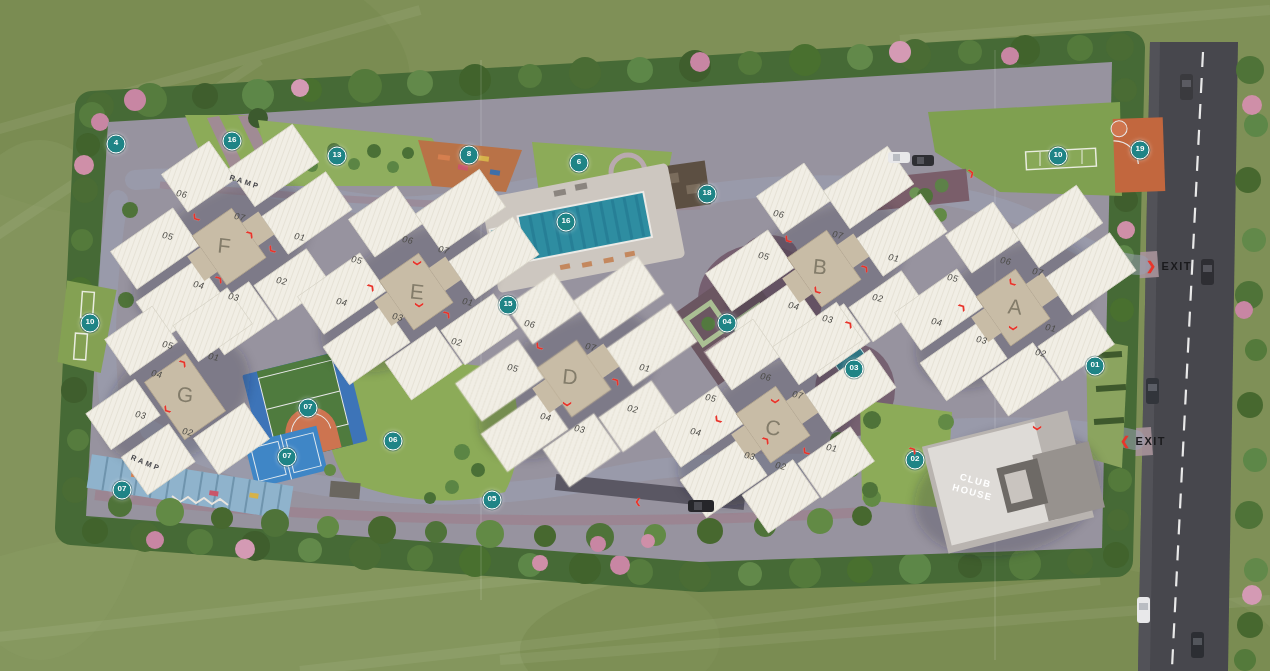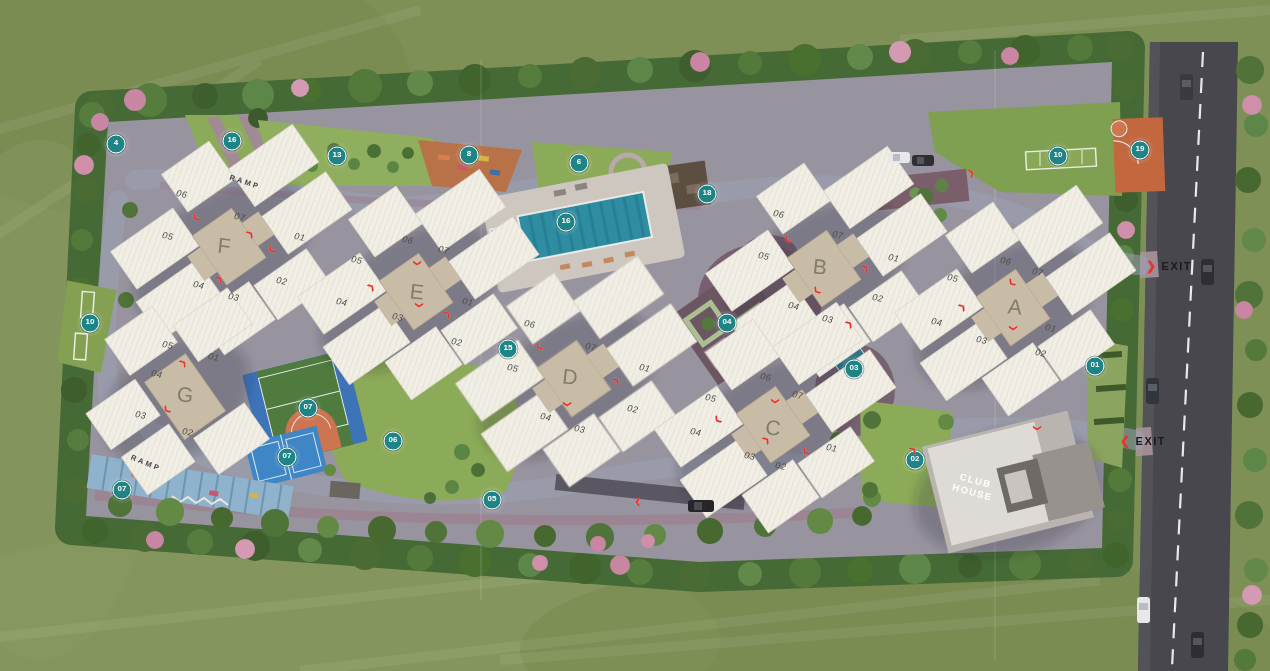--- a/index.html
+++ b/index.html
@@ -461,21 +461,21 @@
         <div class="marker" style="left: 393px; top: 441px;">06</div>
         <div class="marker" style="left: 308px; top: 408px;">07</div>
         <div class="marker" style="left: 287px; top: 457px;">07</div>
         <div class="marker" style="left: 122px; top: 490px;">07</div>
         <div class="marker" style="left: 90px; top: 323px;">10</div>
         <div class="marker" style="left: 1058px; top: 156px;">10</div>
         <div class="marker" style="left: 116px; top: 144px;">4</div>
         <div class="marker" style="left: 232px; top: 141px;">16</div>
         <div class="marker" style="left: 337px; top: 156px; text-align: center;">13</div>
         <div class="marker" style="left: 469px; top: 155px;">8</div>
-        <div class="marker" style="left: 508px; top: 305px; margin-top: 44px;">15</div>
+        <div class="marker" style="left: 508px; top: 305px;">15</div>
         <div class="marker" style="left: 566px; top: 222px;">16</div>
         <div class="marker" style="left: 579px; top: 163px;">6</div>
         <div class="marker" style="left: 679px; top: 194px; margin-left: 28px;">18</div>
         <div class="marker" style="left: 1140px; top: 150px;">19</div>
       </div>
 
   <div>
 
   <div class="arrow" style="left: 196px; top: 218px; --r: 140deg;"></div>
         <div class="arrow" style="left: 250px; top: 234px; --r: -40deg;"></div>

